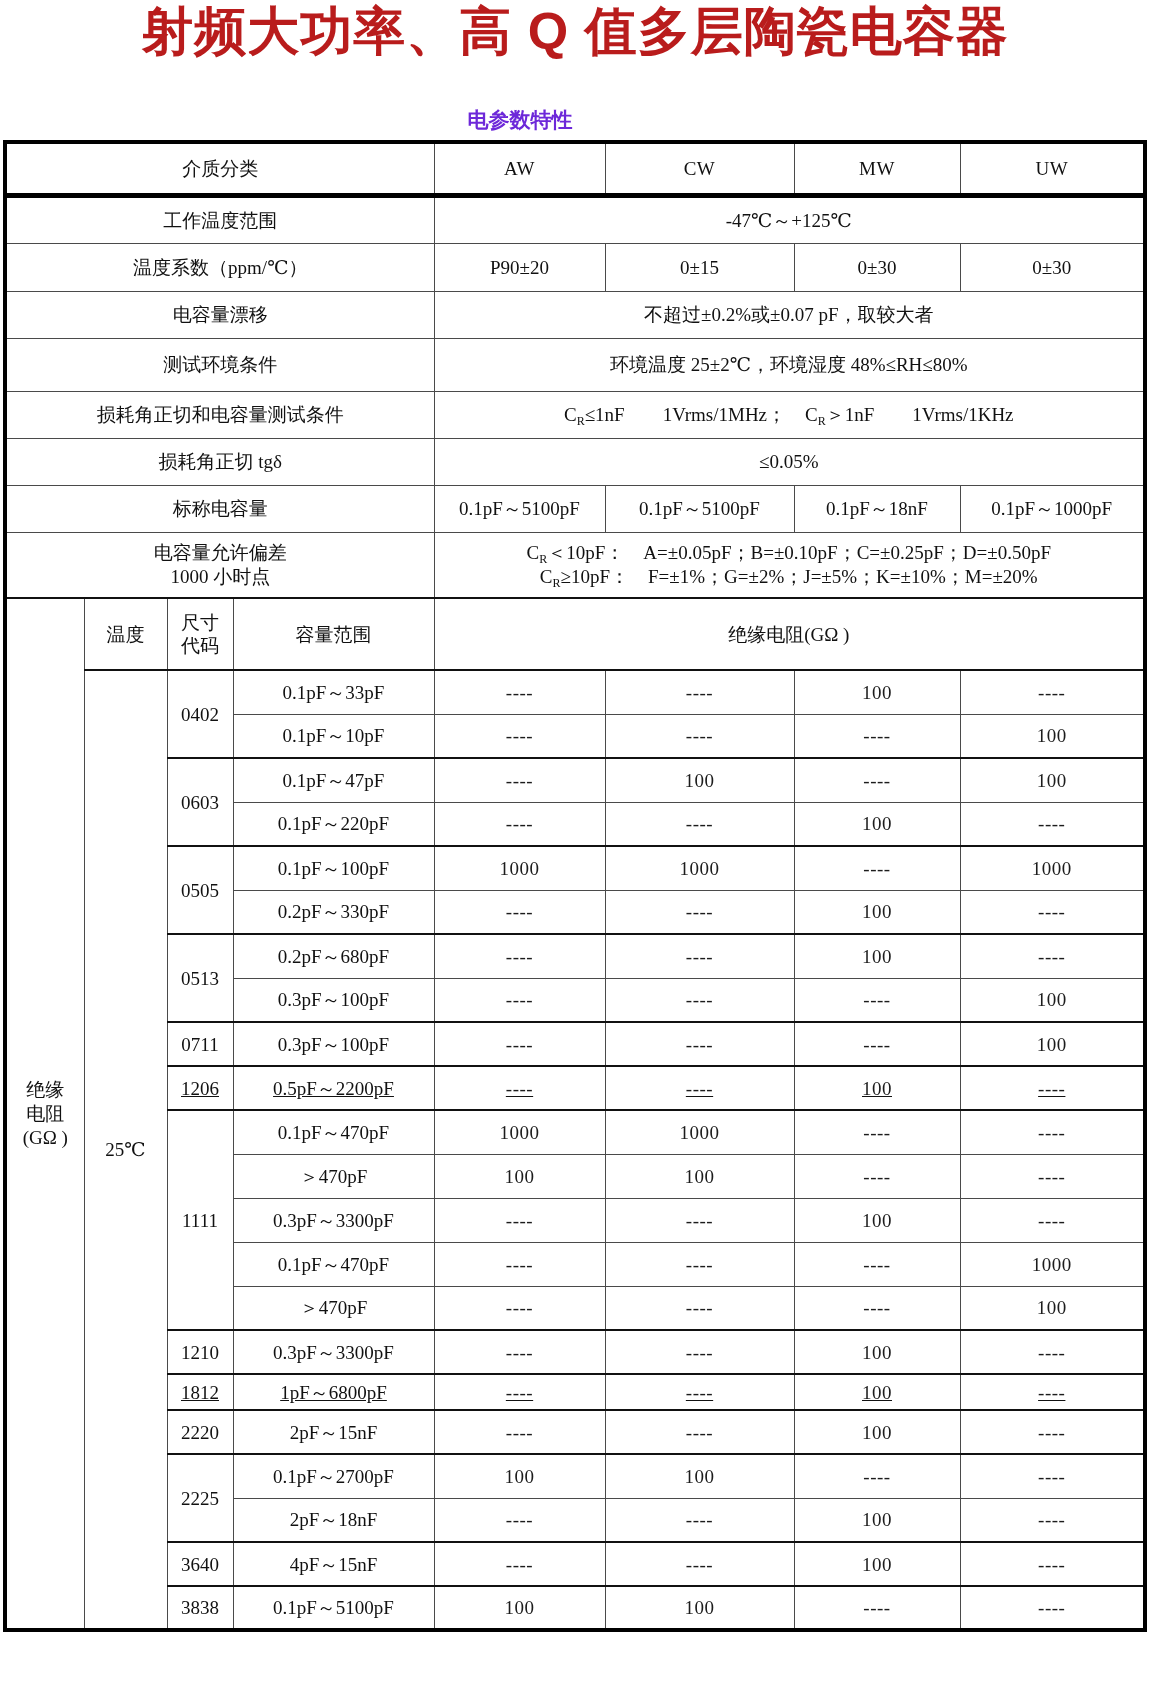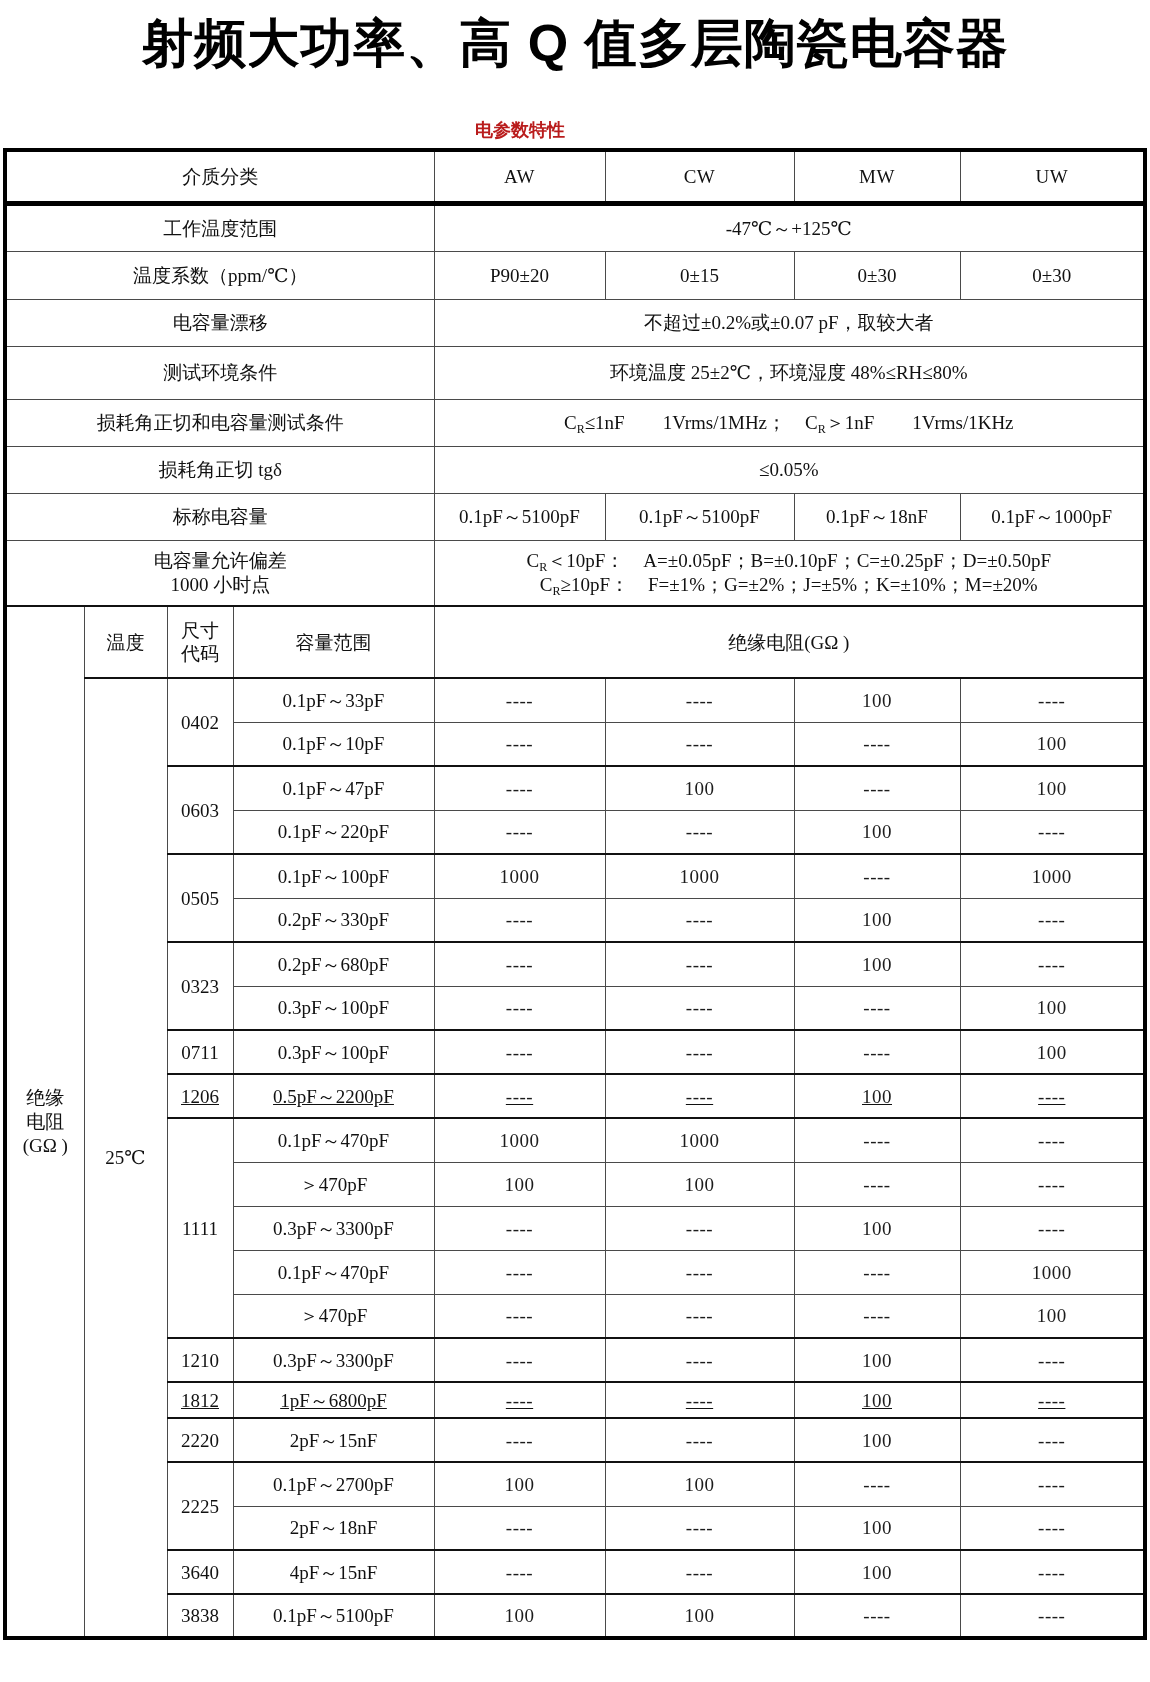--- a/index.html
+++ b/index.html
@@ -1,27 +1,27 @@
 <!DOCTYPE html>
 <html><head>
 <meta charset="utf-8">
 <style>
   html,body{margin:0;padding:0;background:#e8e8e8;}
   .page{
     width:1150px;height:1682px;background:#ffffff;margin:0 auto;position:relative;
     font-family:"Liberation Serif","DejaVu Serif",serif;color:#111;overflow:hidden;
   }
   .title{
-    padding-top:12px;text-align:center;font-family:"Liberation Sans","DejaVu Sans",sans-serif;
-    font-weight:bold;font-size:52px;line-height:1.2;letter-spacing:1px;color:#000000;
+    text-align:center;font-family:"Liberation Sans","DejaVu Sans",sans-serif;
+    font-weight:bold;font-size:52px;line-height:1.2;letter-spacing:1px;color:#b91c1c;
   }
   .subtitle-wrap{margin-top:44px;text-align:center;}
   .subtitle{
     display:inline-block;transform:translateX(-55px);
-    font-family:"Liberation Sans","DejaVu Sans",sans-serif;font-weight:bold;font-size:18px;color:#b91c1c;
+    font-family:"Liberation Sans","DejaVu Sans",sans-serif;font-weight:bold;font-size:21px;color:#6d28d9;
   }
   table.spec{
     border-collapse:collapse;table-layout:fixed;width:1140px;margin:6px auto 12px auto;
     border:4px solid #000;
   }
   table.spec td{
     border:1.5px solid #4a4a4a;text-align:center;vertical-align:middle;
     padding:0;font-size:19px;line-height:1.25;overflow:hidden;
   }
   tr.hdr td{border-bottom:5px solid #000;}
@@ -178,21 +178,21 @@
           <td class="val-cell">1000</td>
         </tr>
         <tr style="height: 44px;">
           <td class="cap-cell">0.2pF～330pF</td>
           <td class="val-cell">----</td>
           <td class="val-cell">----</td>
           <td class="val-cell">100</td>
           <td class="val-cell">----</td>
         </tr>
         <tr class="group-start" style="height: 44px;">
-          <td class="code-cell" rowspan="2">0323</td>
+          <td class="code-cell" rowspan="2">0513</td>
           <td class="cap-cell">0.2pF～680pF</td>
           <td class="val-cell">----</td>
           <td class="val-cell">----</td>
           <td class="val-cell">100</td>
           <td class="val-cell">----</td>
         </tr>
         <tr style="height: 44px;">
           <td class="cap-cell">0.3pF～100pF</td>
           <td class="val-cell">----</td>
           <td class="val-cell">----</td>

